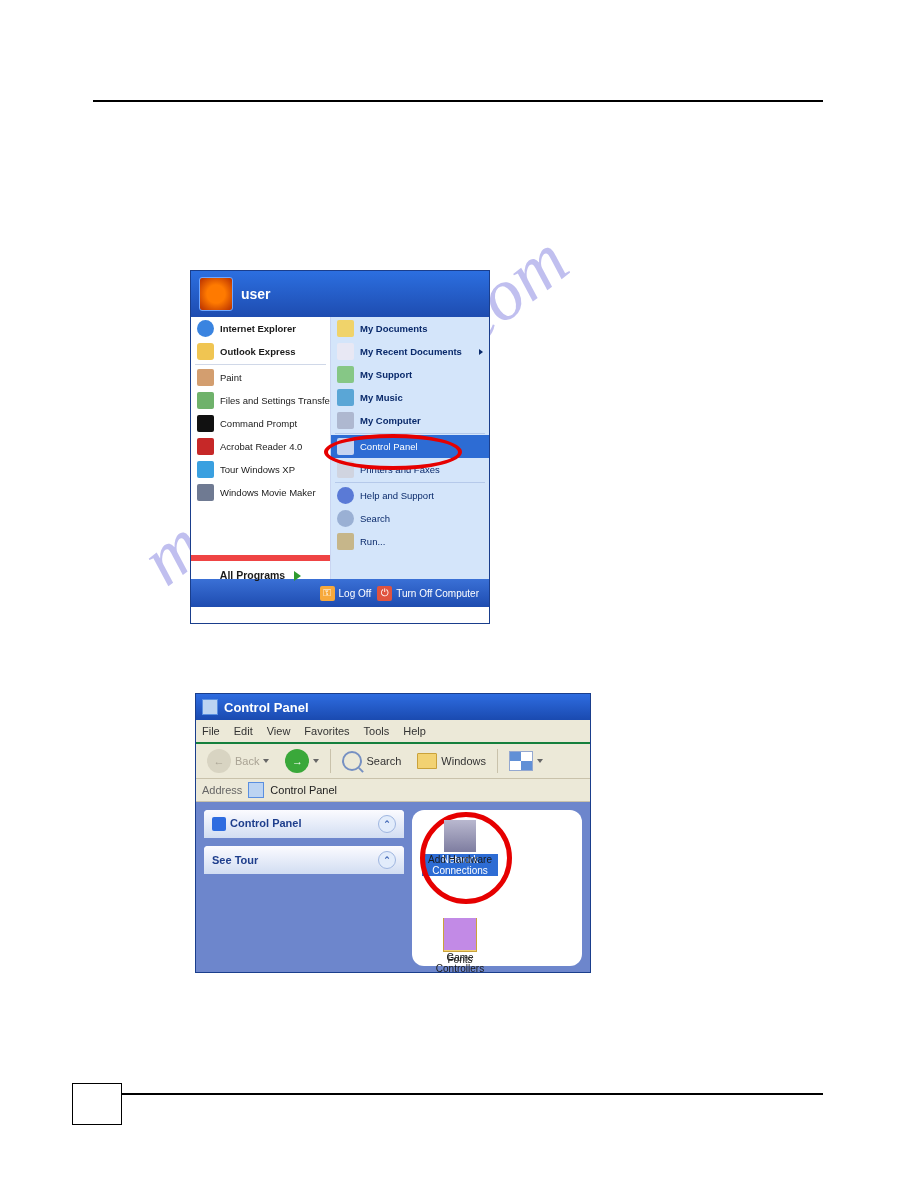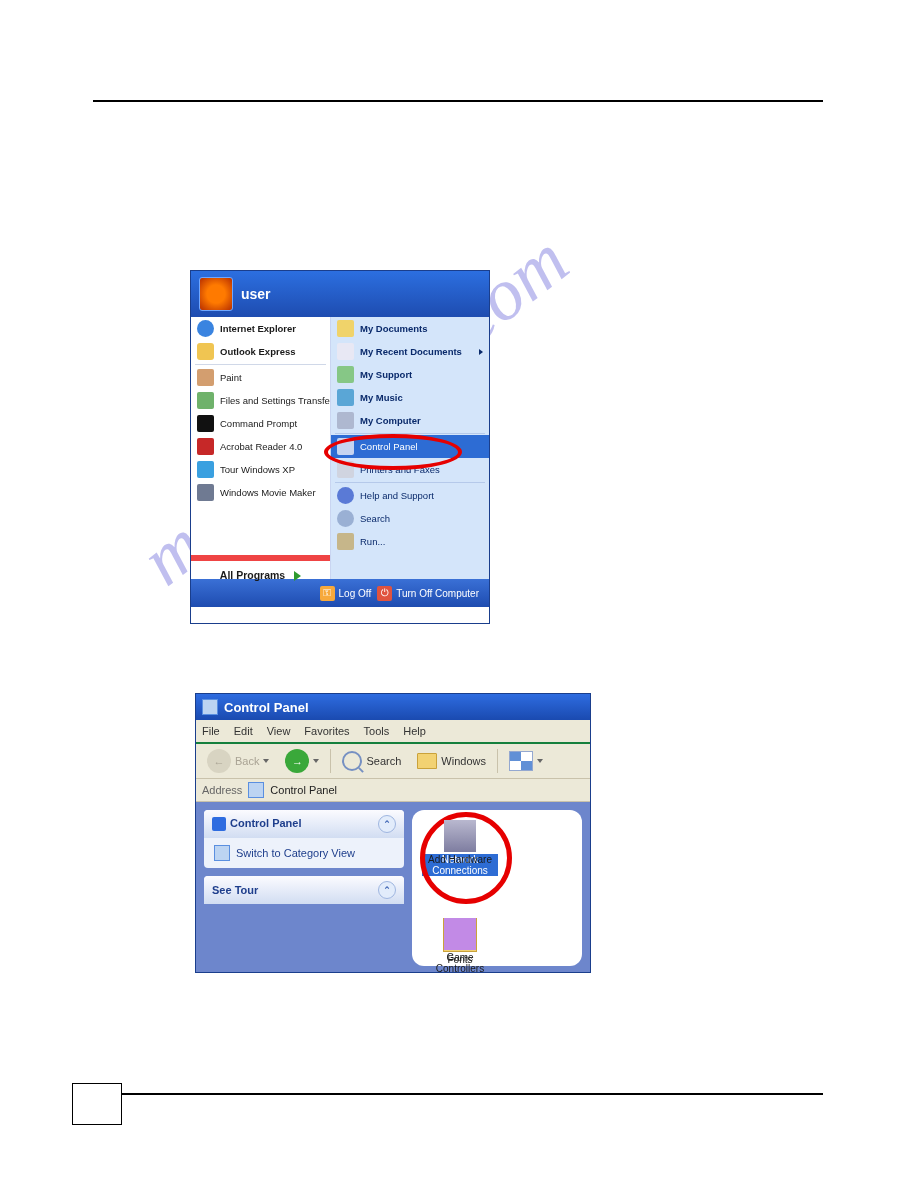--- a/index.html
+++ b/index.html
@@ -500,24 +500,20 @@
     <span class="cp-icon"></span>
     <span style="color:#222;">Control Panel</span>
   </div>
   <div class="s2-body">
     <div class="s2-side">
       <div class="s2-panel">
         <div class="hdr">
           <span><span class="cp-icon2"></span><span>Control Panel</span></span>
           <span class="collapse-btn">⌃</span>
         </div>
-        <div class="bdy">
-          <span class="cat-ic"></span>
-          <span>Switch to Category View</span>
-        </div>
       </div>
       <div class="s2-panel">
         <div class="hdr">
           <span>See Tour</span>
           <span class="collapse-btn">⌃</span>
         </div>
       </div>
     </div>
     <div class="s2-content">
       <div class="items-wrap">

